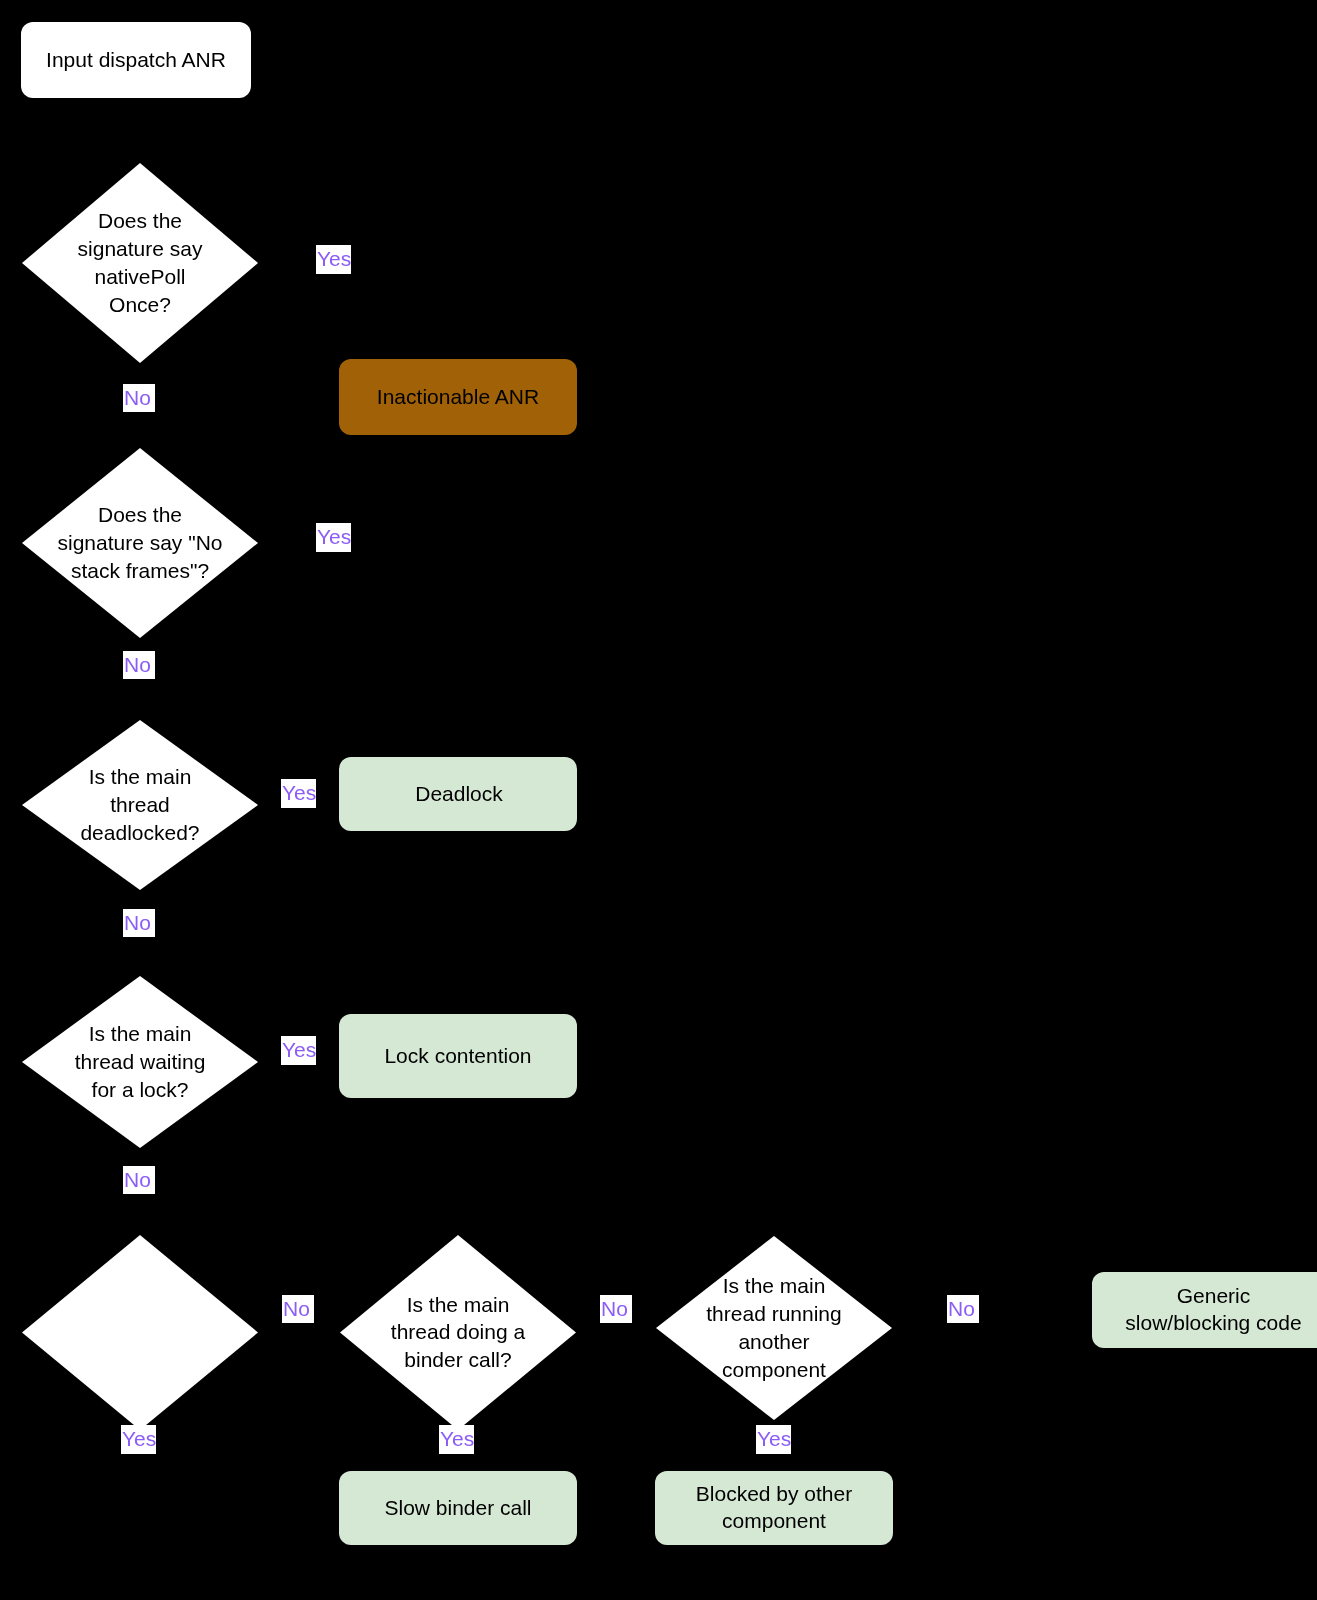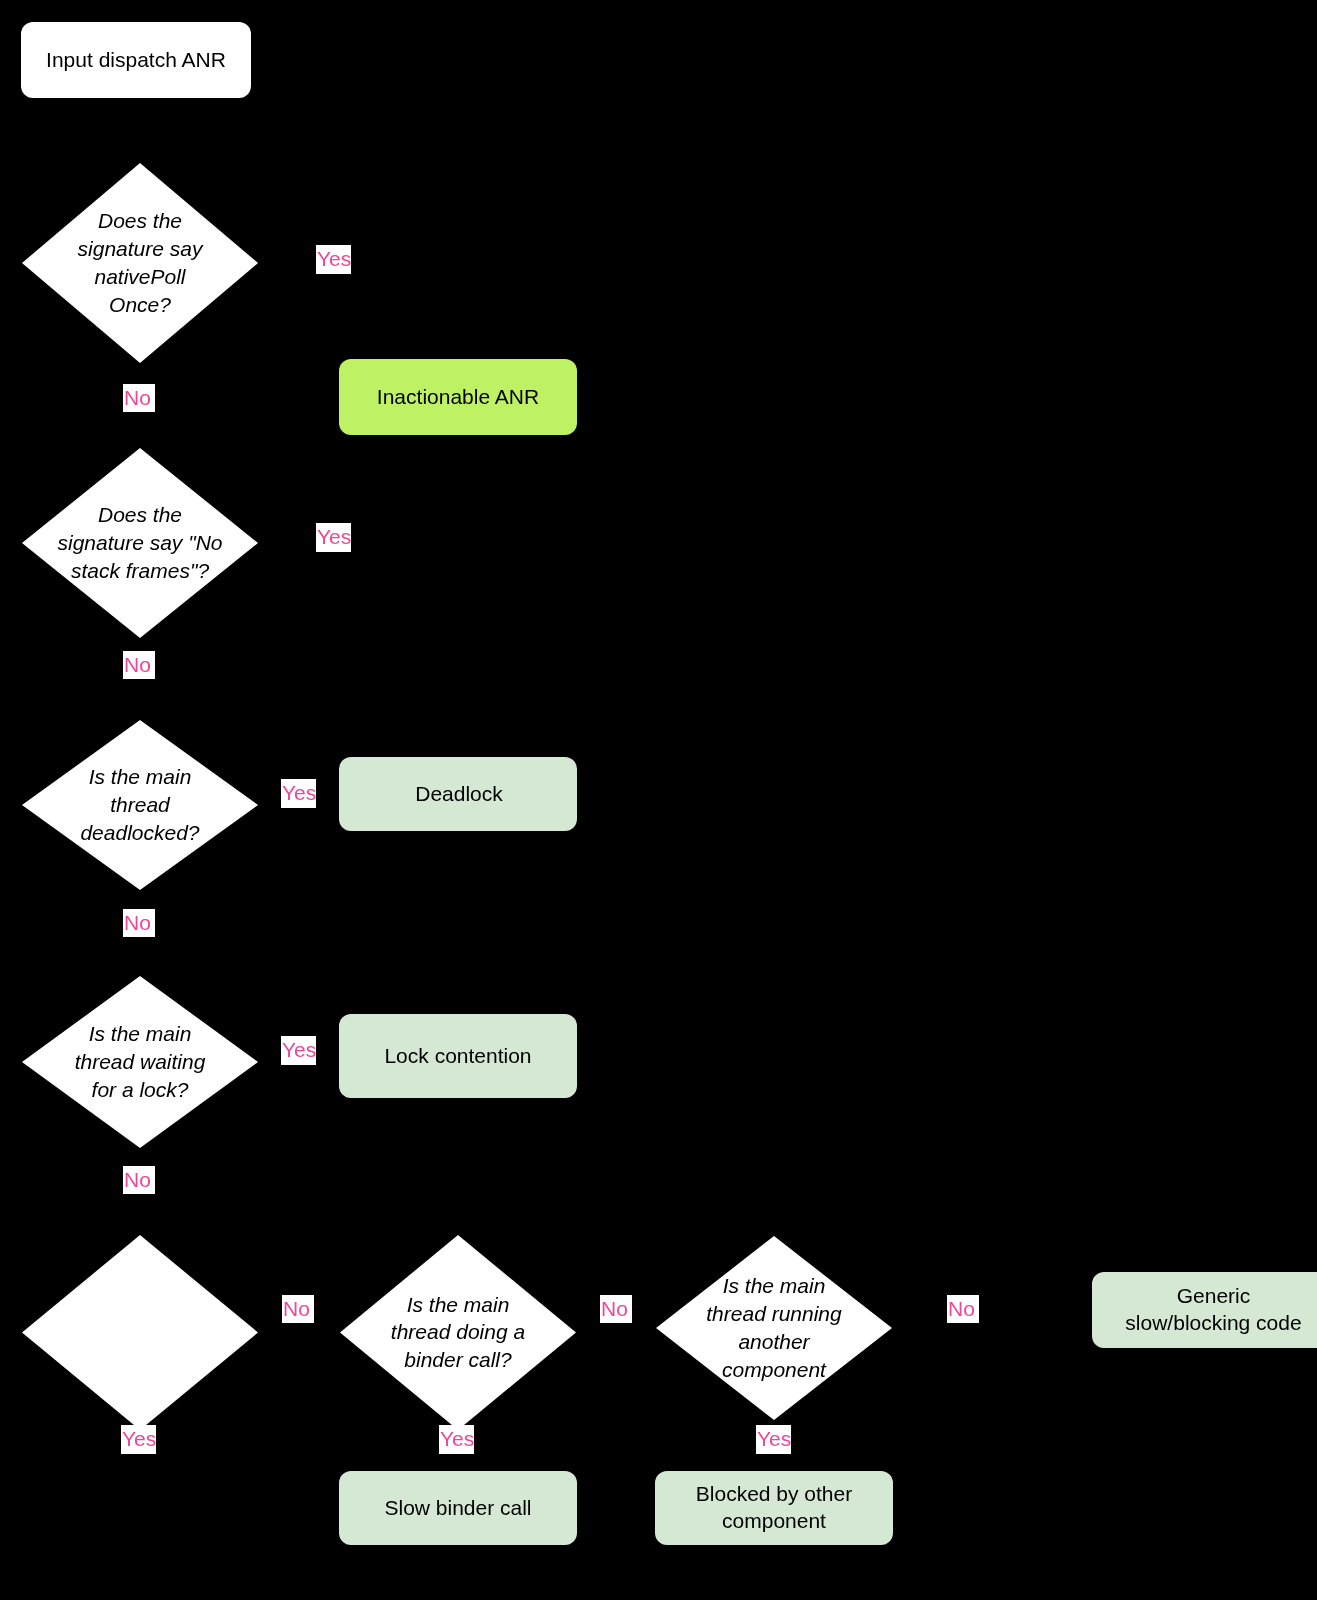--- a/index.html
+++ b/index.html
@@ -25,28 +25,27 @@
     justify-content: center;
     text-align: center;
     color: #000000;
     font-size: 21px;
     line-height: 1.28;
     border-radius: 12px;
     white-space: pre-line;
     padding: 4px 8px;
   }
   .node.white  { background: #ffffff; }
-  .node.pink   { background: #bef264; }
+  .node.pink   { background: #a16207; }
   .node.green  { background: #d5e8d4; }
 
   
   .diamond {
     position: absolute;
     box-sizing: border-box;
-    font-style: italic;
   }
   .diamond .shape {
     position: absolute;
     inset: 0;
     background: #ffffff;
     -webkit-clip-path: polygon(50% 0%, 100% 50%, 50% 100%, 0% 50%);
     clip-path: polygon(50% 0%, 100% 50%, 50% 100%, 0% 50%);
   }
   .diamond .dtext {
     position: absolute;
@@ -59,21 +58,21 @@
     font-size: 21px;
     line-height: 1.33;
     white-space: pre-line;
     pointer-events: none;
   }
 
   
   .edgelabel {
     position: absolute;
     background: #ffffff;
-    color: #ec4899;
+    color: #8b5cf6;
     font-size: 21px;
     line-height: 1.0;
     padding: 3px 1px 4px 1px;
     box-sizing: border-box;
     overflow: hidden;
     white-space: nowrap;
     text-align: left;
   }
 
   

